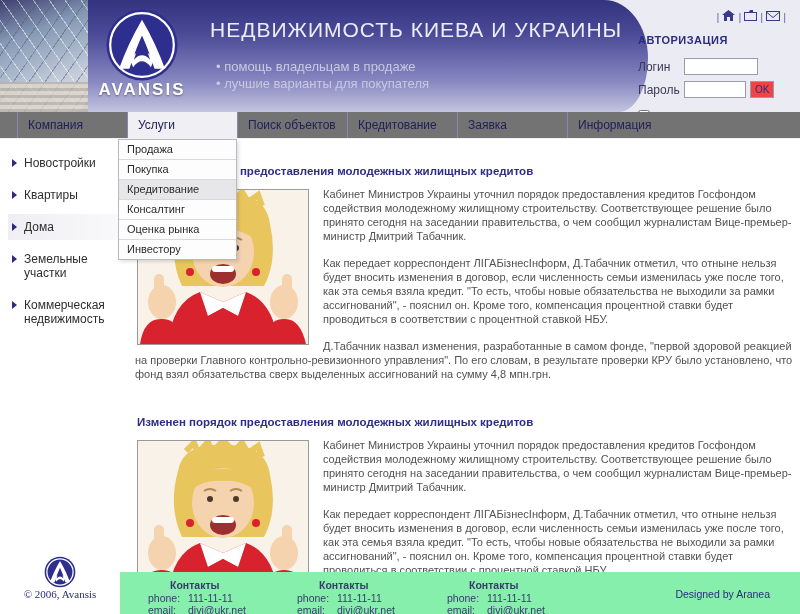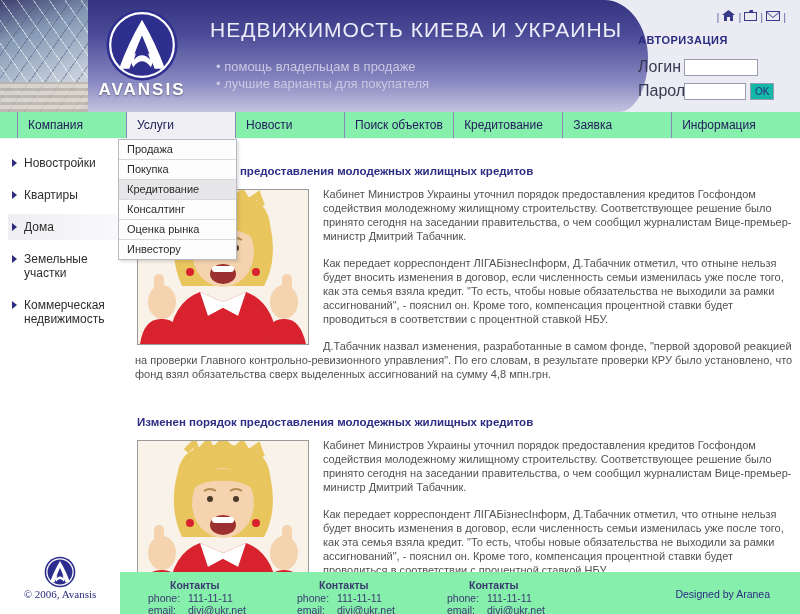--- a/index.html
+++ b/index.html
@@ -29,34 +29,34 @@
   .banner-taglines { position:absolute; left:216px; top:58px; color:#c9c9e2; font-size:13px; line-height:17px; }
   .banner-taglines div:before { content:"• "; }
 
   
   .quick-icons { position:absolute; right:14px; top:10px; color:#3a3a8a; font-size:11px;
                  display:flex; align-items:center; gap:3px; }
   .quick-icons .sep { color:#6a6aa5; }
   .auth { position:absolute; left:638px; top:34px; width:156px; font-size:11px; color:#333; }
   .auth-title { color:#2b2b80; font-weight:bold; font-size:11px; letter-spacing:.5px; margin-bottom:12px; }
   .auth-row { display:flex; align-items:center; margin-bottom:6px; }
-  .auth-row label { width:42px; color:#3a3a55; font-size:16px;text-align:center; }
+  .auth-row label { width:42px; color:#3a3a55; font-size:12px; }
   .auth-row input[type=text], .auth-row input[type=password] {
       width:74px; height:17px; border:1px solid #9a9ab0; background:#fff; font-size:11px; padding:0 3px; }
   .auth-row input.login { width:74px; margin-left:4px; }
   .auth-row input.pass { width:62px; margin-left:4px; }
-  .ok-btn { margin-left:4px; height:17px; font-size:10px; color:#2b2b80; background:#14b8a6;
+  .ok-btn { margin-left:4px; height:17px; font-size:10px; color:#2b2b80; background:#ef4444;
             border:1px solid #9a9ab0; padding:0 4px; cursor:pointer; }
   .auth-bottom { display:flex; align-items:flex-end; margin-top:12px; }
   .auth-bottom input[type=checkbox] { width:12px; height:12px; margin-right:4px; }
   .remember { color:#2b2b80; font-size:11px; }
   .register { color:#2b2b80; font-size:11px; margin-left:18px; text-decoration:none; }
 
   
-  .nav { position:absolute; left:0; top:112px; width:800px; height:27px; background:#86efac;
+  .nav { position:absolute; left:0; top:112px; width:800px; height:27px; background:#737373;
          display:flex; align-items:stretch; border-bottom:1px solid #f2f2f6; }
   .nav-item { width:110px; display:flex; align-items:center; padding-left:10px;
               border-left:1px solid #8787b5; color:#20205a; font-size:12px; cursor:pointer; }
   .nav-item.first { margin-left:17px; }
   .nav-item.active { background:#f0f0f4; }
   .nav-item.last { width:130px; }
 
   
   .dropdown { position:absolute; left:118px; top:139px; width:119px; background:#0f766e;
               border:1px solid #b9b9c2; box-shadow:2px 2px 3px rgba(0,0,0,.12); z-index:30; }
@@ -158,21 +158,20 @@
         <input type="checkbox" style="">
         <span class="remember">Запомнить</span>
         <a href="#" class="register">Регистрация</a>
       </div>
     </div>
   </div>
 
   <div class="nav">
     <div class="nav-item first">Компания</div>
     <div class="nav-item active">Услуги</div>
-    <div class="nav-item">Новости</div>
     <div class="nav-item">Поиск объектов</div>
     <div class="nav-item">Кредитование</div>
     <div class="nav-item">Заявка</div>
     <div class="nav-item last">Информация</div>
   </div>
 
   <div class="dropdown">
     <div class="dropdown-item">Продажа</div>
     <div class="dropdown-item">Покупка</div>
     <div class="dropdown-item active">Кредитование</div>

